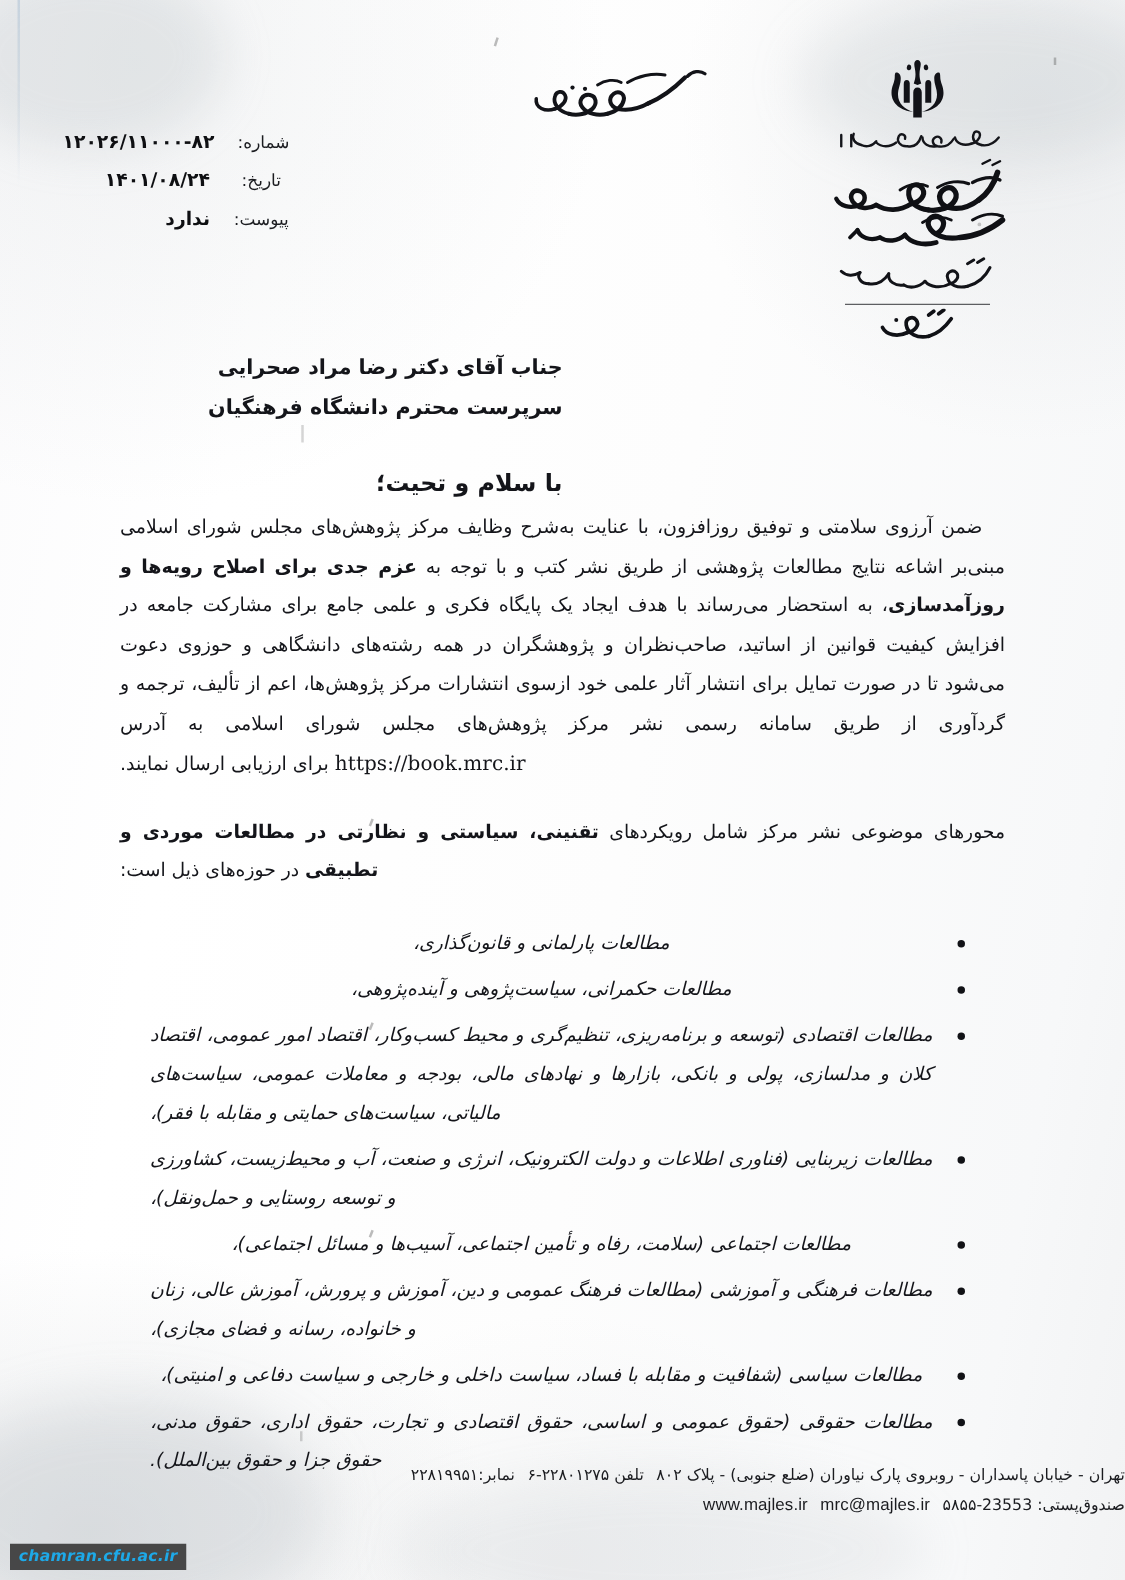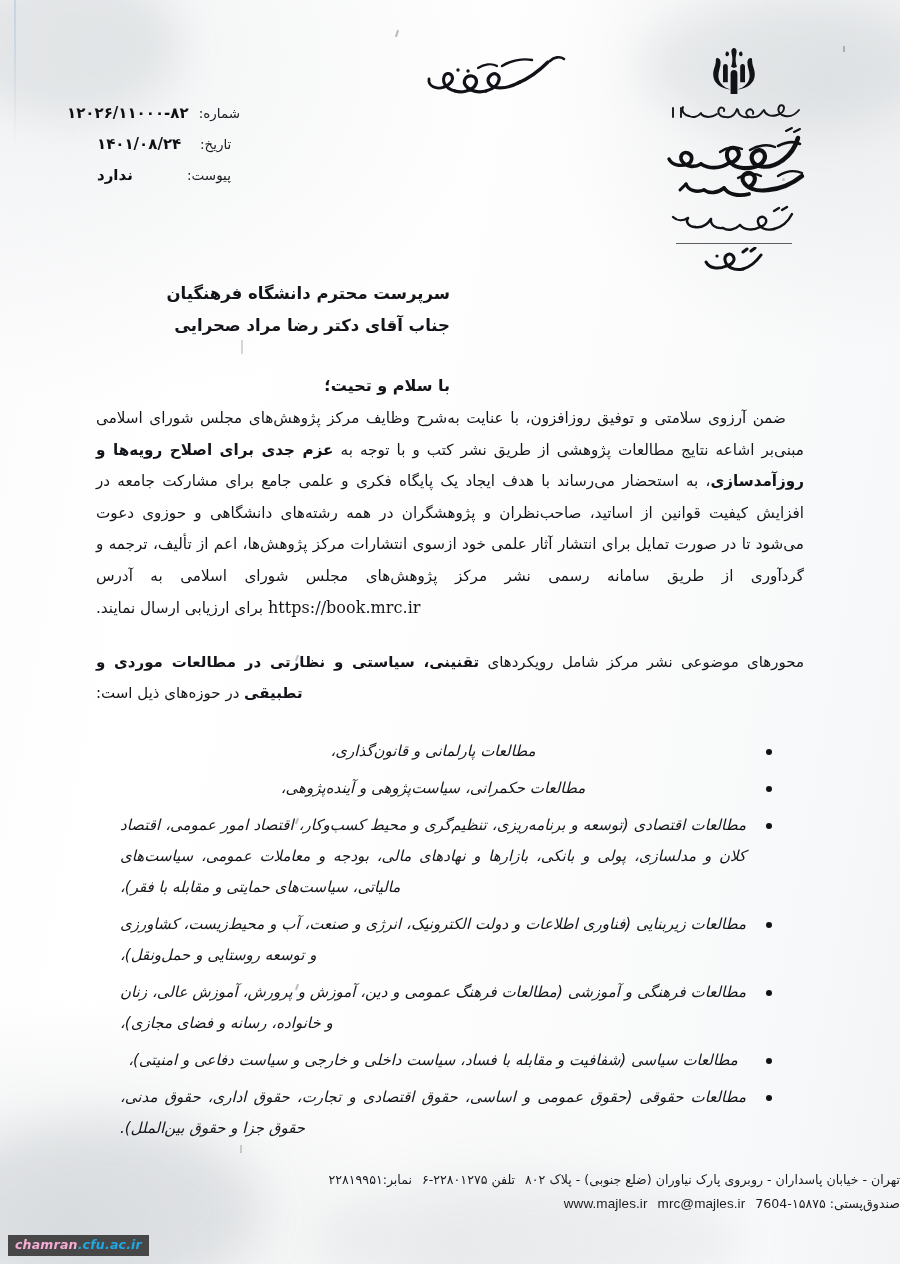--- a/index.html
+++ b/index.html
@@ -84,46 +84,45 @@
   }
   #meta .lbl {
     width: 62px;
     text-align: center;
     font-size: 13.5px;
     letter-spacing: 0.6px;
     color: #1b1c20;
   }
   #meta .val {
     flex: 1;
-    text-align: left;
+    text-align: right;
     font-size: 15px;
     font-weight: bold;
     color: #0e0f12;
     letter-spacing: 0.3px;
-    margin-left: 47px;
   }
 
   
   #body {
     position: absolute;
     right: 96px;
     left: 96px;
     top: 278px;
     direction: rtl;
   }
   .addressee {
     font-size: 16.5px;
     font-weight: bold;
     line-height: 32px;
     text-align: right;
     padding-right: 354px;
     letter-spacing: 0.1px;
   }
   .greeting {
-    font-size: 16px;
+    font-size: 19px;
     font-weight: bold;
     margin-top: 34px;
     padding-right: 354px;
     letter-spacing: 0.1px;
   }
   p.para {
     font-size: 15.2px;
     line-height: 31.5px;
     text-align: justify;
     text-align-last: left;
@@ -351,40 +350,41 @@
       <span class="lbl">تاریخ:</span>
       <span class="val">۱۴۰۱/۰۸/۲۴</span>
     </div>
     <div class="row">
       <span class="lbl">پیوست:</span>
       <span class="val">ندارد</span>
     </div>
   </div>
 
   <div id="body">
+    <div class="addressee">جناب آقای دکتر رضا مراد صحرایی</div>
     <div class="addressee">سرپرست محترم دانشگاه فرهنگیان</div>
-    <div class="addressee">جناب آقای دکتر رضا مراد صحرایی</div>
 
     <div class="greeting">با سلام و تحیت؛</div>
 
     <p class="para first"><span>ضمن آرزوی سلامتی و توفیق روزافزون، با عنایت به‌شرح وظایف مرکز پژوهش‌های مجلس شورای اسلامی مبنی‌بر اشاعه نتایج مطالعات پژوهشی از طریق نشر کتب و با توجه به </span><span class="b">عزم جدی برای اصلاح رویه‌ها و روزآمدسازی</span><span>، به استحضار می‌رساند با هدف ایجاد یک پایگاه فکری و علمی جامع برای مشارکت جامعه در افزایش کیفیت قوانین از اساتید، صاحب‌نظران و پژوهشگران در همه رشته‌های دانشگاهی و حوزوی دعوت می‌شود تا در صورت تمایل برای انتشار آثار علمی خود ازسوی انتشارات مرکز پژوهش‌ها، اعم از تألیف، ترجمه و گردآوری از طریق سامانه رسمی نشر مرکز پژوهش‌های مجلس شورای اسلامی به آدرس </span><span class="ltr">https://book.mrc.ir</span><span> برای ارزیابی ارسال نمایند.</span></p>
 
     <p class="topics"><span>محورهای موضوعی نشر مرکز شامل رویکردهای </span><span class="b">تقنینی، سیاستی و نظارتی در مطالعات موردی و تطبیقی</span><span> در حوزه‌های ذیل است:</span></p>
 
     <ul class="areas">
       <li class="center">مطالعات پارلمانی و قانون‌گذاری،</li>
       <li class="center">مطالعات حکمرانی، سیاست‌پژوهی و آینده‌پژوهی،</li>
       <li>مطالعات اقتصادی (توسعه و برنامه‌ریزی، تنظیم‌گری و محیط کسب‌وکار، اقتصاد امور عمومی، اقتصاد کلان و مدلسازی، پولی و بانکی، بازارها و نهادهای مالی، بودجه و معاملات عمومی، سیاست‌های مالیاتی، سیاست‌های حمایتی و مقابله با فقر)،</li>
       <li>مطالعات زیربنایی (فناوری اطلاعات و دولت الکترونیک، انرژی و صنعت، آب و محیط‌زیست، کشاورزی و توسعه روستایی و حمل‌ونقل)،</li>
+      <li class="center">مطالعات اجتماعی (سلامت، رفاه و تأمین اجتماعی، آسیب‌ها و مسائل اجتماعی)،</li>
       <li>مطالعات فرهنگی و آموزشی (مطالعات فرهنگ عمومی و دین، آموزش و پرورش، آموزش عالی، زنان و خانواده، رسانه و فضای مجازی)،</li>
       <li class="center">مطالعات سیاسی (شفافیت و مقابله با فساد، سیاست داخلی و خارجی و سیاست دفاعی و امنیتی)،</li>
       <li>مطالعات حقوقی (حقوق عمومی و اساسی، حقوق اقتصادی و تجارت، حقوق اداری، حقوق مدنی، حقوق جزا و حقوق بین‌الملل).</li>
     </ul>
   </div>
 
   <div id="footer">
     <div class="fline"><span>تهران - خیابان پاسداران - روبروی پارک نیاوران (ضلع جنوبی) - پلاک ۸۰۲</span><span class="sep"></span><span>تلفن</span>&nbsp;<span>۲۲۸۰۱۲۷۵-۶</span><span class="sep"></span><span>نمابر:</span><span>۲۲۸۱۹۹۵۱</span></div>
-    <div class="fline"><span>صندوق‌پستی:</span>&nbsp;<span>۱۵۸۷۵-7604</span><span class="sep"></span><span class="ltr-s">www.majles.ir</span><span class="sep"></span><span class="ltr-s">mrc@majles.ir</span></div>
-  </div>
-
-  <div id="watermark" style="background: rgb(59, 59, 59);"><span class="w1" style="color: #f9a8d4; text-align: center;">chamran</span><span class="w2" style="color: #0ea5e9;">.cfu.ac.ir</span></div>
+    <div class="fline"><span>صندوق‌پستی:</span>&nbsp;<span>23553-۵۸۵۵</span><span class="sep"></span><span class="ltr-s">www.majles.ir</span><span class="sep"></span><span class="ltr-s">mrc@majles.ir</span></div>
+  </div>
+
+  <div id="watermark" style="background: rgb(59, 59, 59);"><span class="w1" style="color: #0ea5e9; text-align: center;">chamran</span><span class="w2" style="color: #0ea5e9;">.cfu.ac.ir</span></div>
 
 </div>
 
 </body></html>

